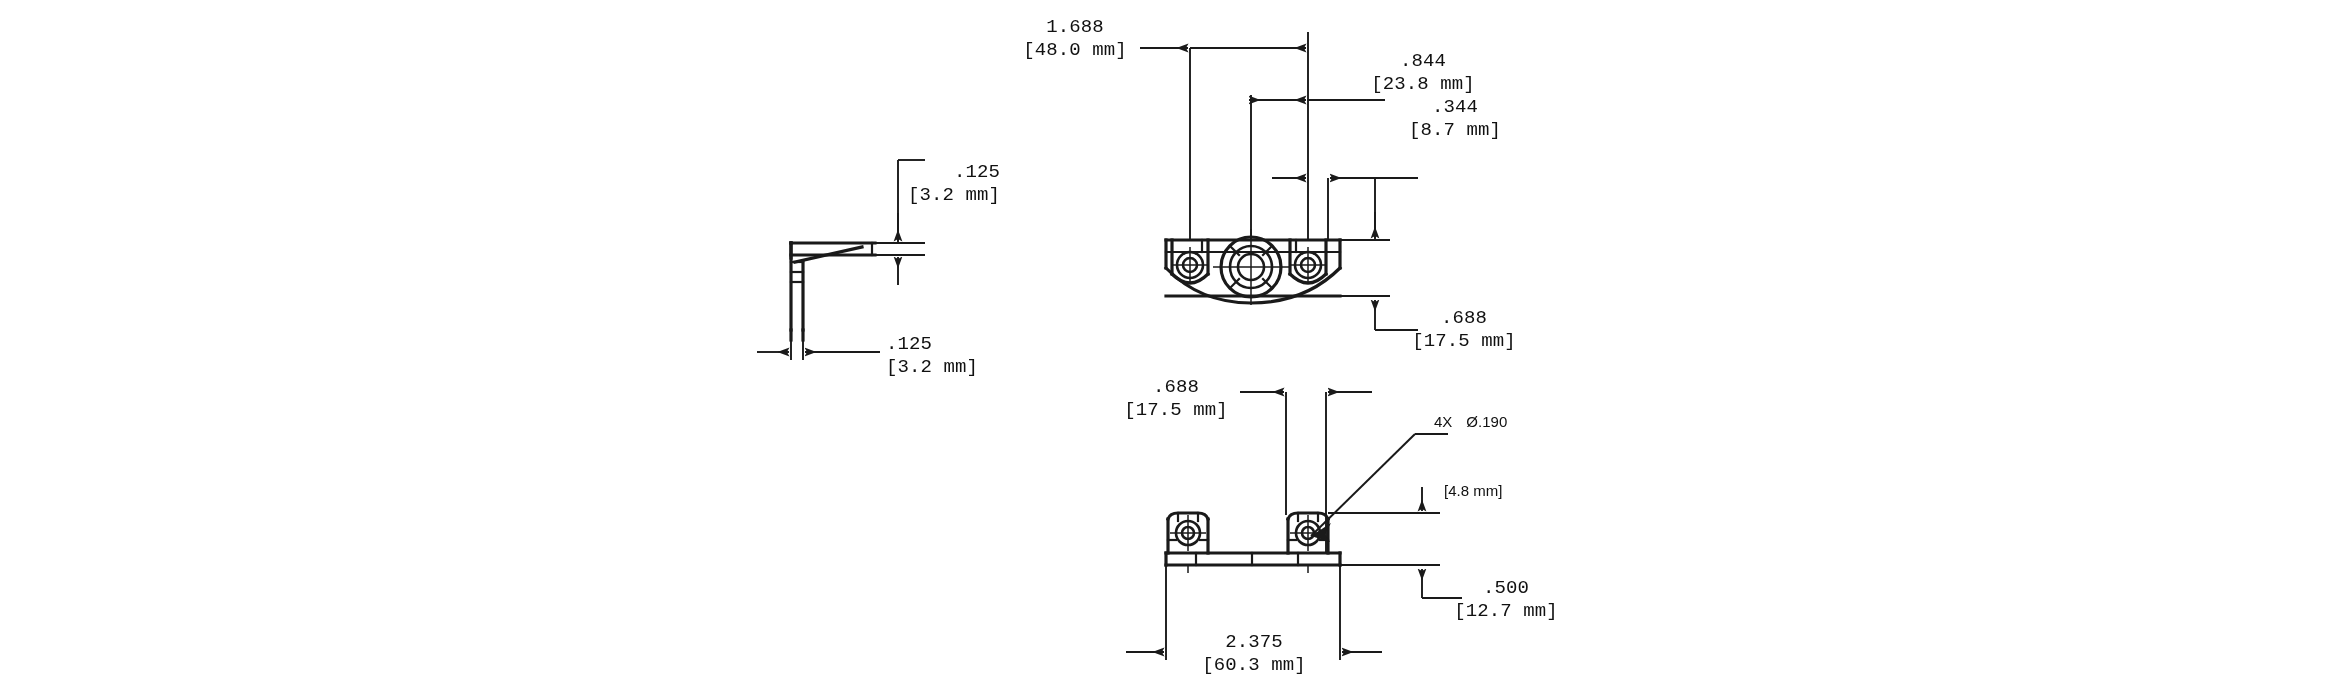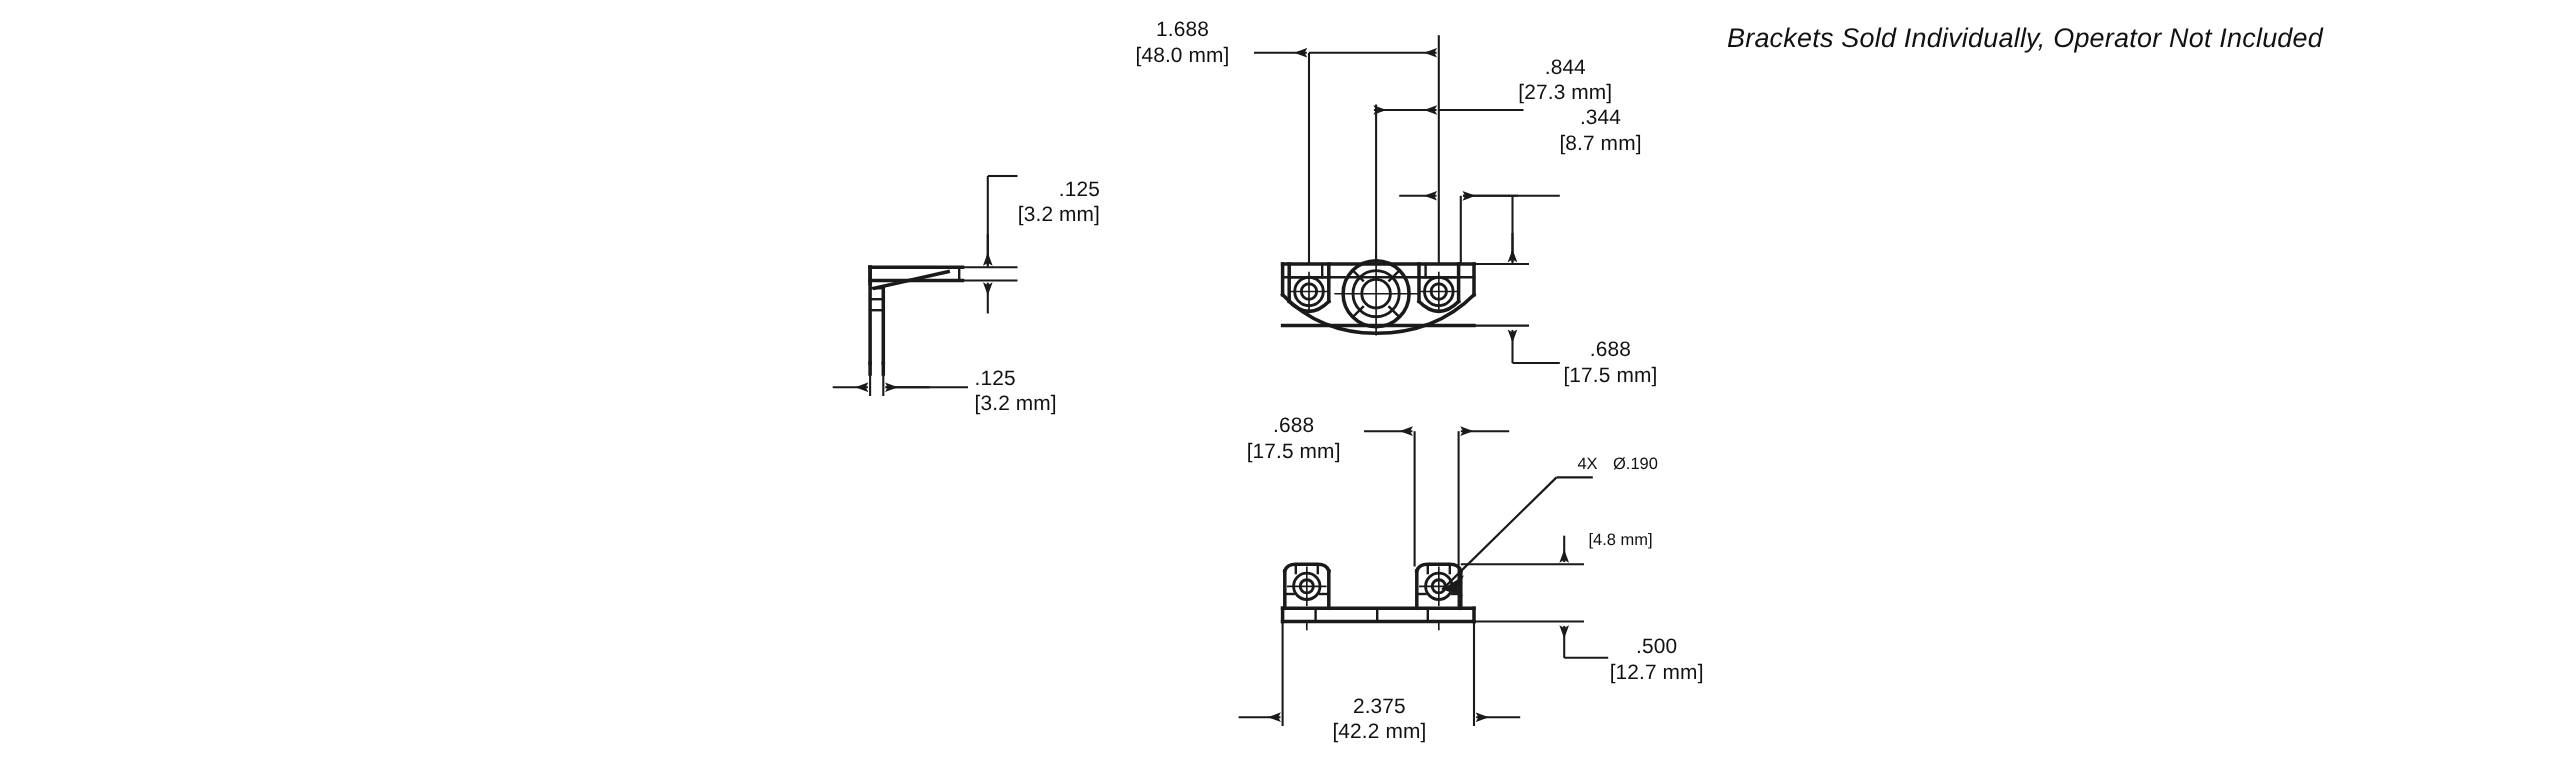--- a/index.html
+++ b/index.html
@@ -71,21 +71,21 @@
     stroke-linecap: butt;
   }
   .arrow-fill {
     fill: #1a1a1a;
     stroke: none;
   }
 
   
   .dim-text {
     position: absolute;
-    font-family: Liberation Sans, sans-serif;
+    font-family: Liberation Mono, monospace;
     font-size: 19px;
     line-height: 23px;
     color: #111111;
     white-space: nowrap;
     letter-spacing: 0.1px;
   }
   .dim-text .val {
     display: block;
   }
   .dim-text .metric {
@@ -334,21 +334,21 @@
     <span class="metric">[3.2 mm]</span>
   </div>
 
   <div class="dim-text align-center" style="left:1010px; top:16px; width:130px;">
     <span class="val">1.688</span>
     <span class="metric">[48.0 mm]</span>
   </div>
 
   <div class="dim-text align-center" style="left:1358px; top:50px; width:130px;">
     <span class="val">.844</span>
-    <span class="metric">[27.3 mm]</span>
+    <span class="metric">[23.8 mm]</span>
   </div>
 
   <div class="dim-text align-center" style="left:1392px; top:96px; width:126px;">
     <span class="val">.344</span>
     <span class="metric">[8.7 mm]</span>
   </div>
 
   <div class="dim-text align-center" style="left:1398px; top:307px; width:132px;">
     <span class="val">.688</span>
     <span class="metric">[17.5 mm]</span>
@@ -366,18 +366,17 @@
     <div style="padding-left:10px;margin-top:46px;">[4.8 mm]</div>
   </div>
 
   <div class="dim-text align-center" style="left:1440px; top:577px; width:132px;">
     <span class="val">.500</span>
     <span class="metric">[12.7 mm]</span>
   </div>
 
   <div class="dim-text align-center" style="left:1188px; top:631px; width:132px;">
     <span class="val">2.375</span>
-    <span class="metric">[42.2 mm]</span>
-  </div>
-
-  <div class="note-text" style="left:1570px; top:22px;">Brackets Sold Individually, Operator Not Included</div>
+    <span class="metric">[60.3 mm]</span>
+  </div>
+
 
 </div>
 
 </body></html>

